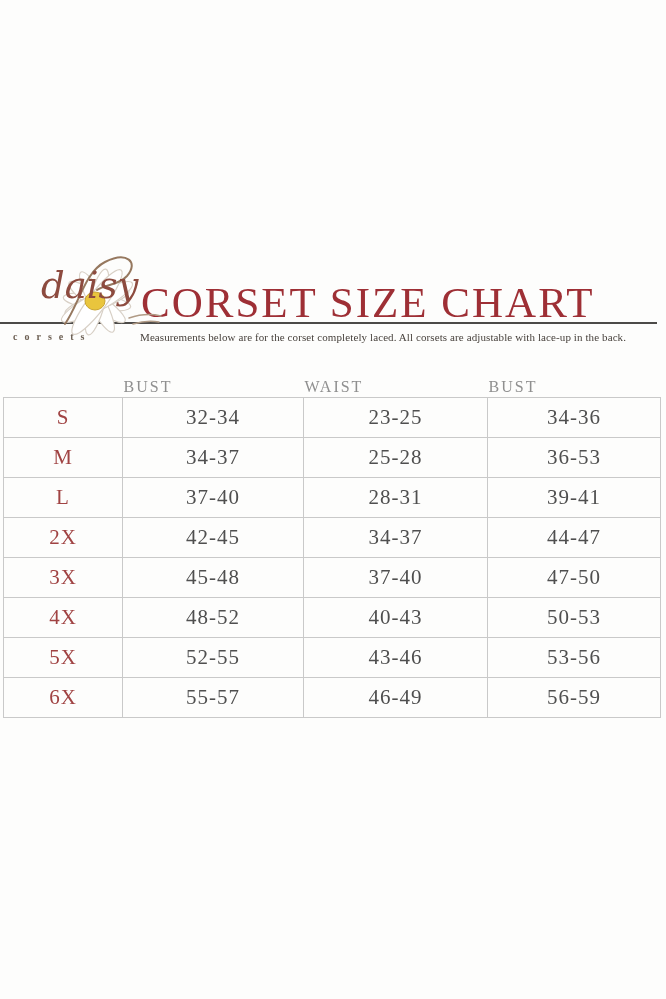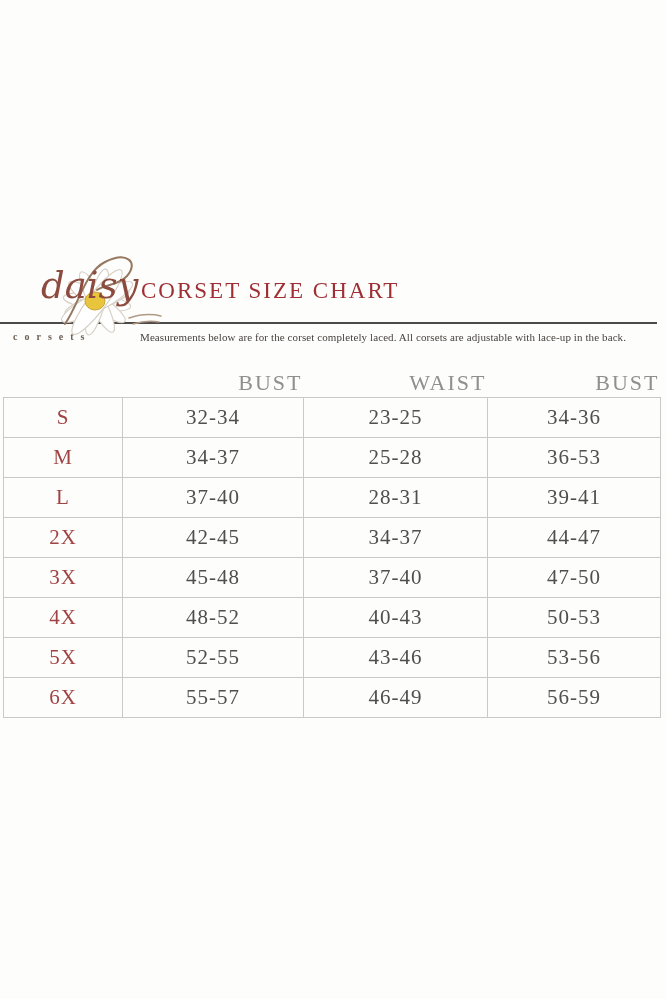--- a/index.html
+++ b/index.html
@@ -9,29 +9,29 @@
   
   .rule{position:absolute;left:0;top:322px;width:657px;height:2px;background:#4c4a48;z-index:1;}
 
   
   .logo{position:absolute;left:0;top:238px;width:140px;height:100px;z-index:2;margin-left:25px;}
   .logo-sub{position:absolute;left:13px;top:331px;z-index:3;
     font-size:10px;letter-spacing:7px;color:#6d6054;font-weight:bold;}
 
   
   .title{position:absolute;left:141px;top:278px;width:520px;z-index:0;
-    font-size:23px;letter-spacing:2px;color:#9e2f35;white-space:nowrap;}
+    font-size:43px;letter-spacing:2px;color:#9e2f35;white-space:nowrap;}
   .subtitle{position:absolute;left:140px;top:331px;width:522px;z-index:0;
     font-size:11px;color:#48423d;white-space:nowrap;letter-spacing:0.1px;}
 
   
   table.size-chart{position:absolute;left:3px;top:359px;width:657px;z-index:1;
     border-collapse:collapse;table-layout:fixed;}
   table.size-chart thead td{border:none;height:36px;vertical-align:bottom;
-    text-align:right;font-size:22px;letter-spacing:2px;color:#8f8f8f;}
+    text-align:left;font-size:16px;letter-spacing:2px;color:#8f8f8f;}
   table.size-chart tbody td{border:1px solid #c9c9c9;height:37px;
     text-align:center;vertical-align:middle;font-size:21px;letter-spacing:1px;}
   td.size-cell{color:#a04343;}
   td.val-cell{color:#4f4f4f;margin-top:36px;}
 </style>
 </head>
 <body>
 
 <div class="page">
 

